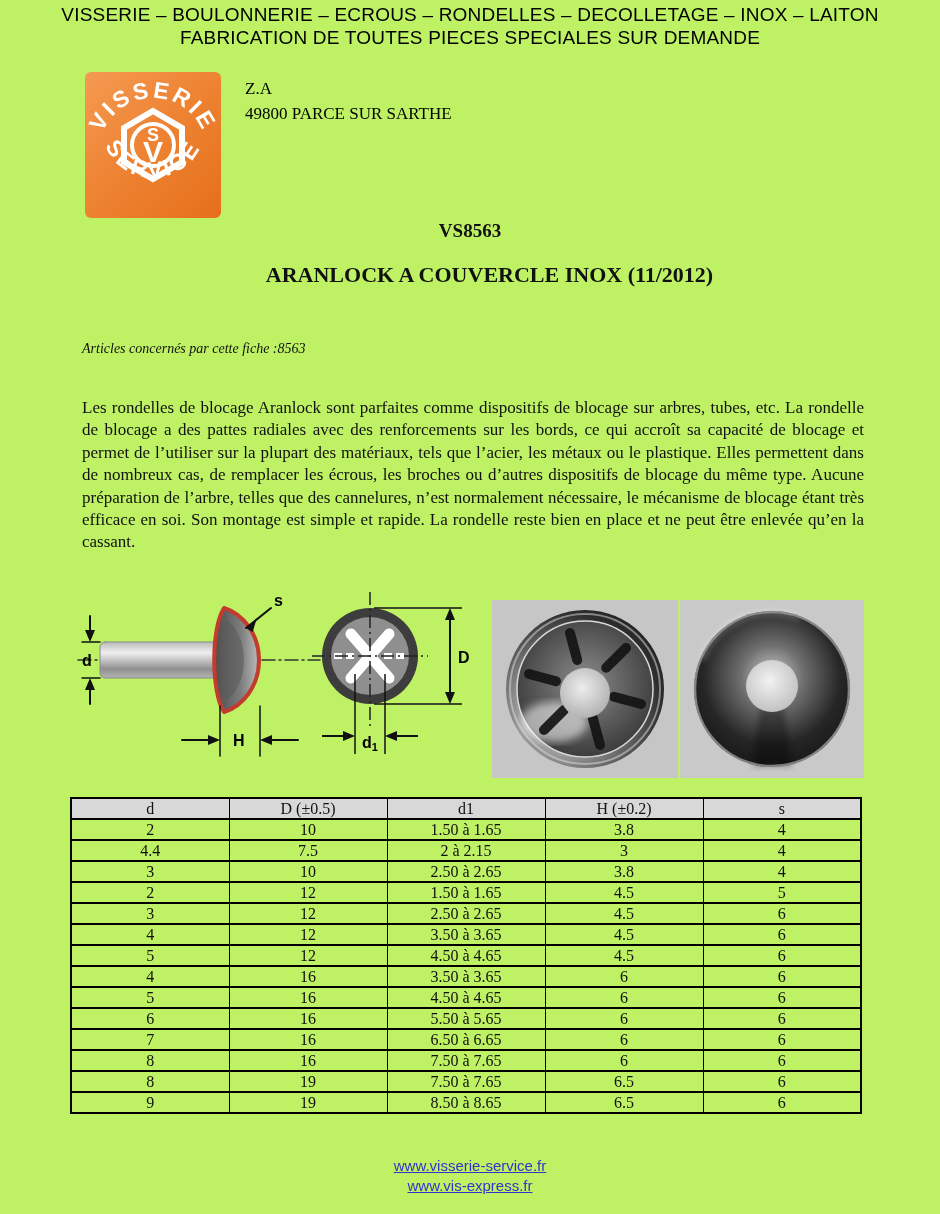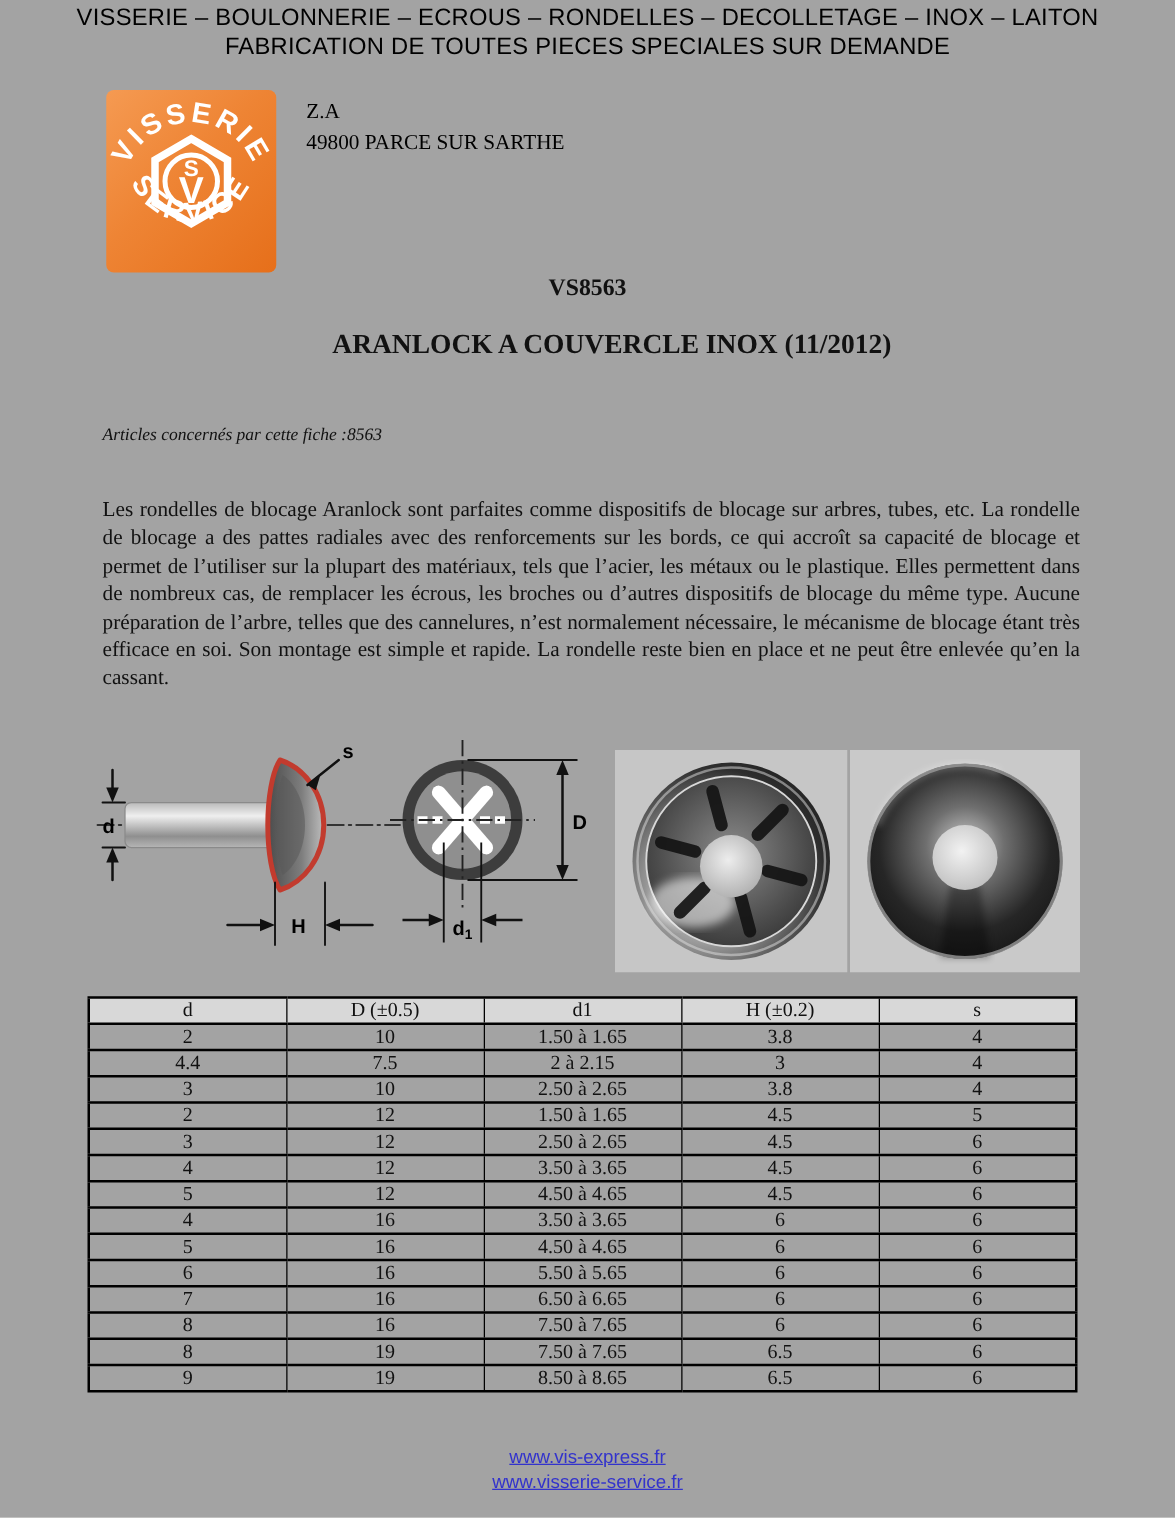--- a/index.html
+++ b/index.html
@@ -1,19 +1,19 @@
 <!DOCTYPE html>
 <html><head>
 <meta charset="utf-8">
 <style>
   * { margin:0; padding:0; box-sizing:border-box; }
   body { background:#f4f4f2; font-family:"Liberation Serif", serif; }
   .page {
     position:relative; width:940px; height:1214px; margin:0 auto;
-    background:#a3a3a3; color:#111; overflow:hidden;
+    background:#bef264; color:#111; overflow:hidden;
   }
   
   .masthead {
     position:absolute; top:3px; left:0; width:100%;
     text-align:center; font-family:"Liberation Sans", sans-serif;
     font-size:19px; line-height:23px; color:#000; letter-spacing:.2px;
   }
   
   .logo {
     position:absolute; left:85px; top:72px; width:136px; height:146px;
@@ -372,17 +372,17 @@
           <td>9</td>
           <td>19</td>
           <td>8.50 à 8.65</td>
           <td>6.5</td>
           <td>6</td>
         </tr>
       </tbody>
   </table>
 
   <div class="footer">
+    <div><a href="#">www.visserie-service.fr</a></div>
     <div><a href="#">www.vis-express.fr</a></div>
-    <div><a href="#">www.visserie-service.fr</a></div>
   </div>
 
 </div>
 
 </body></html>

